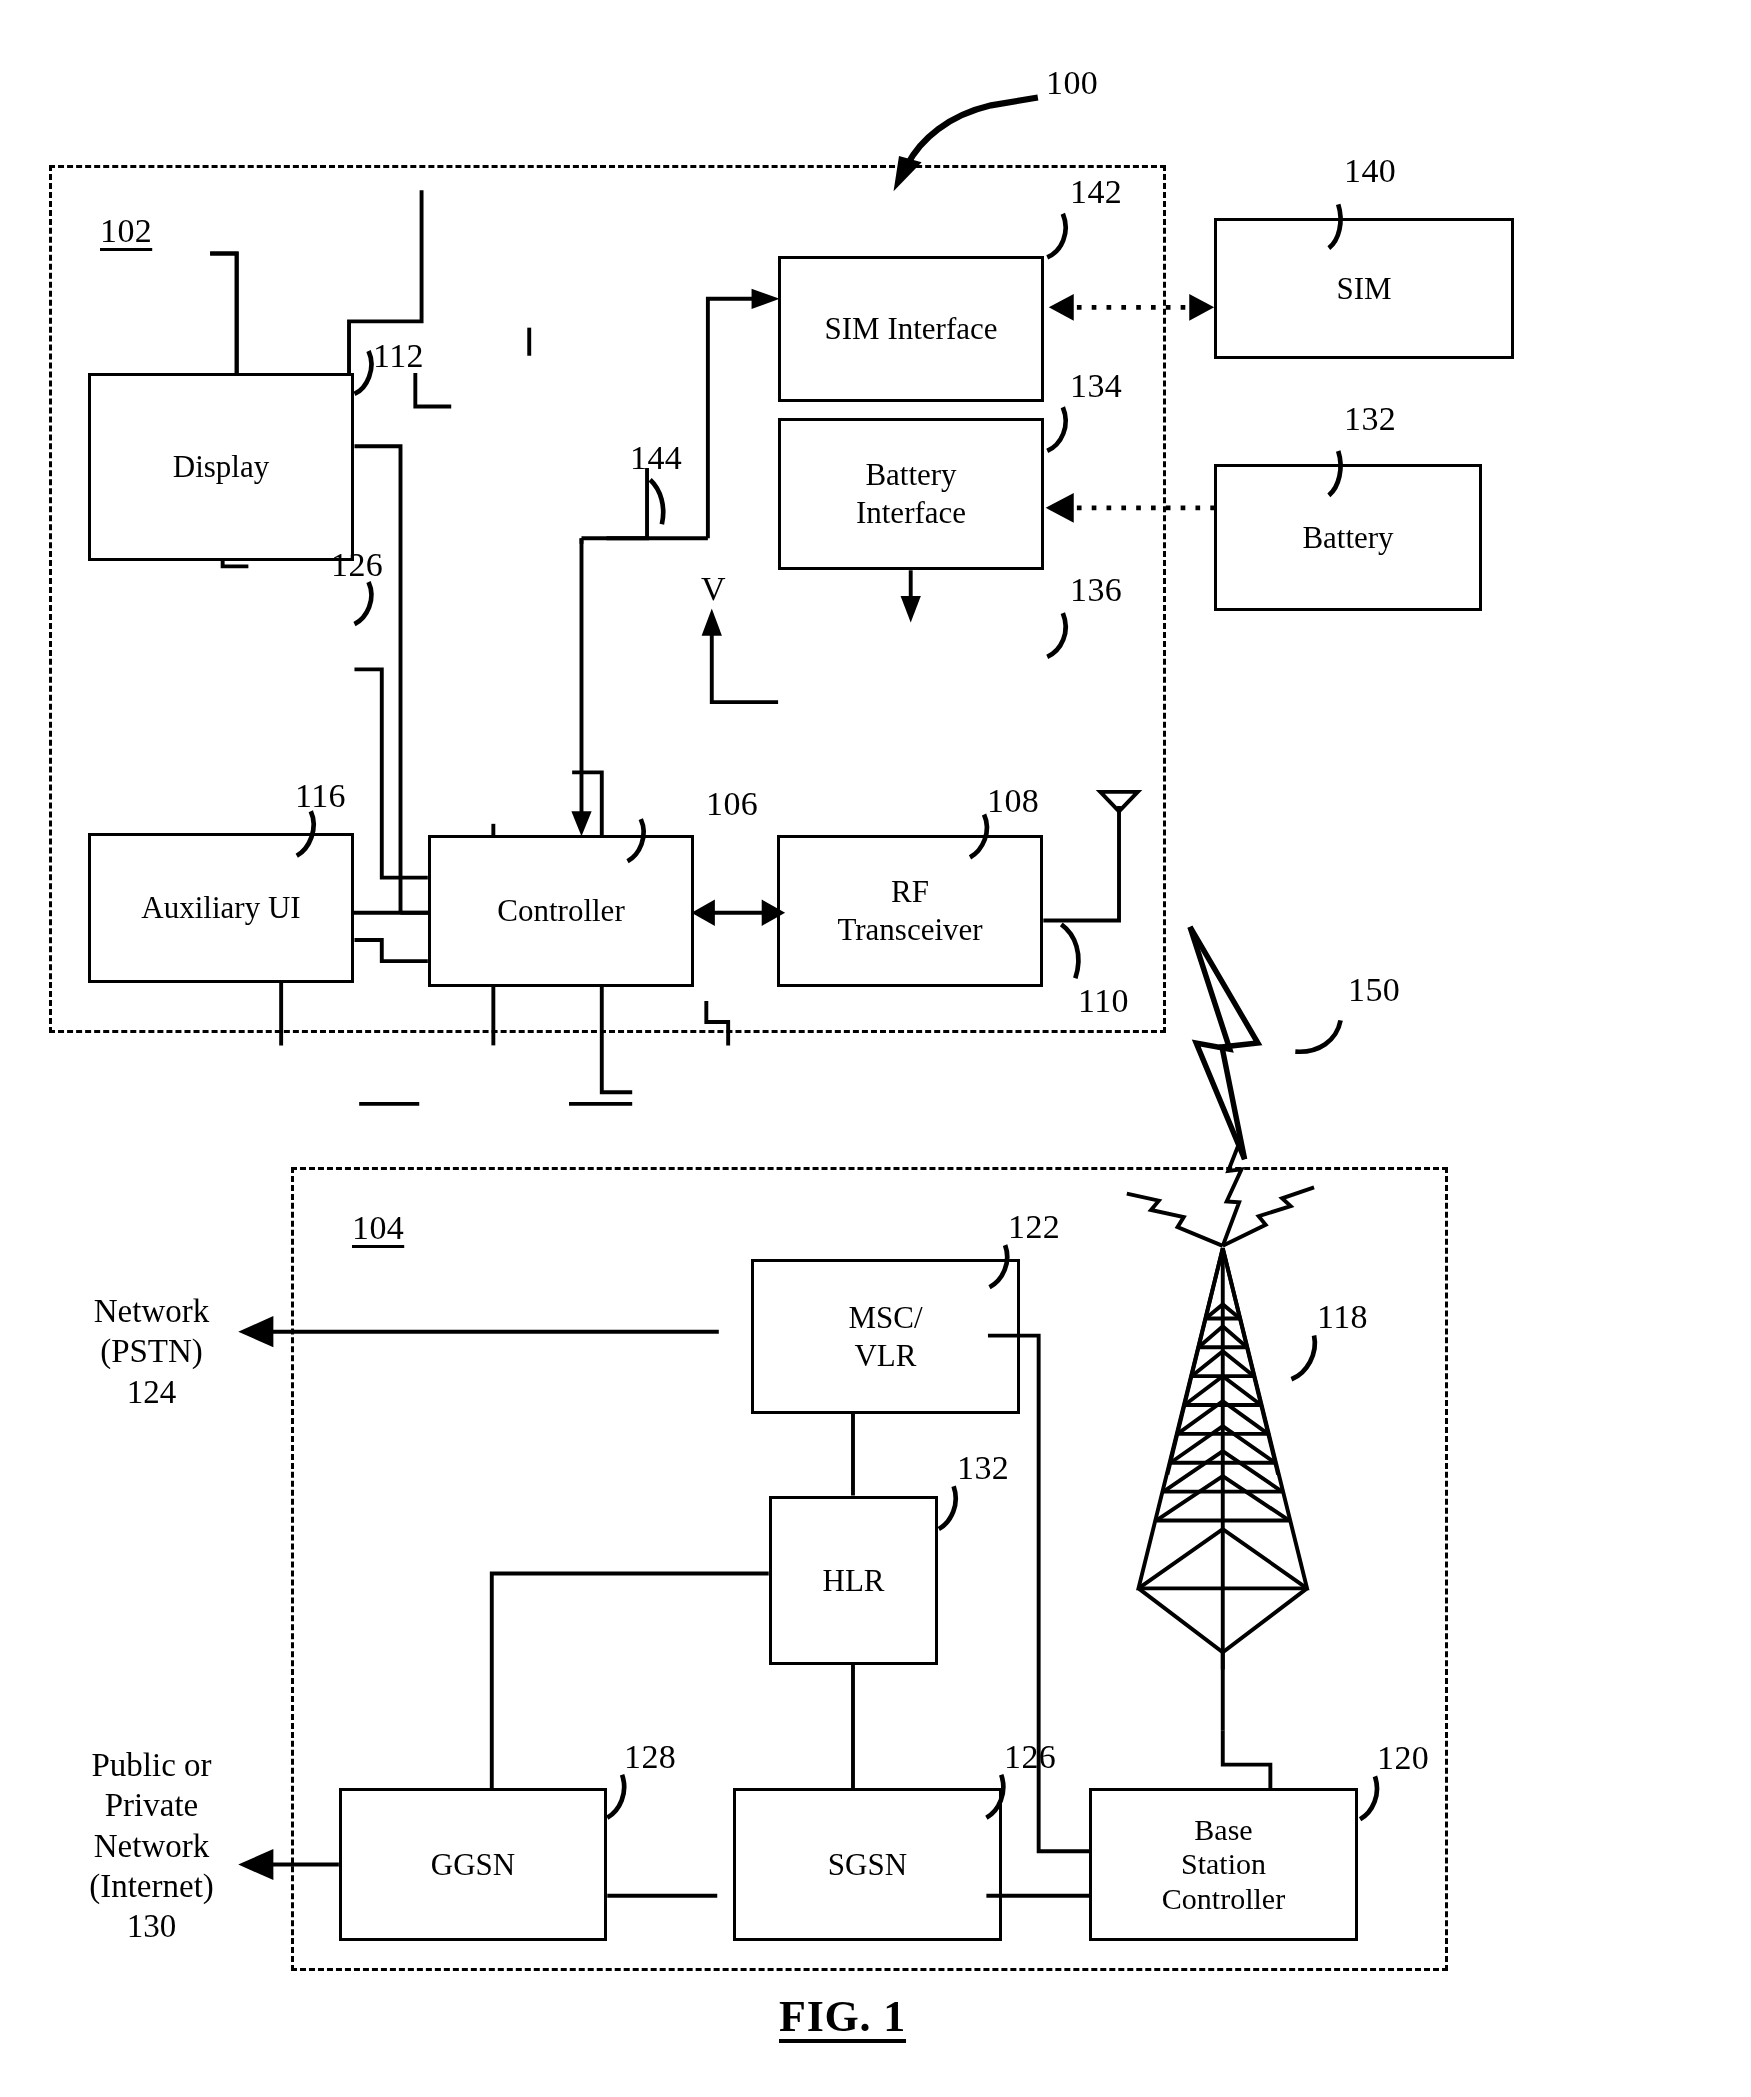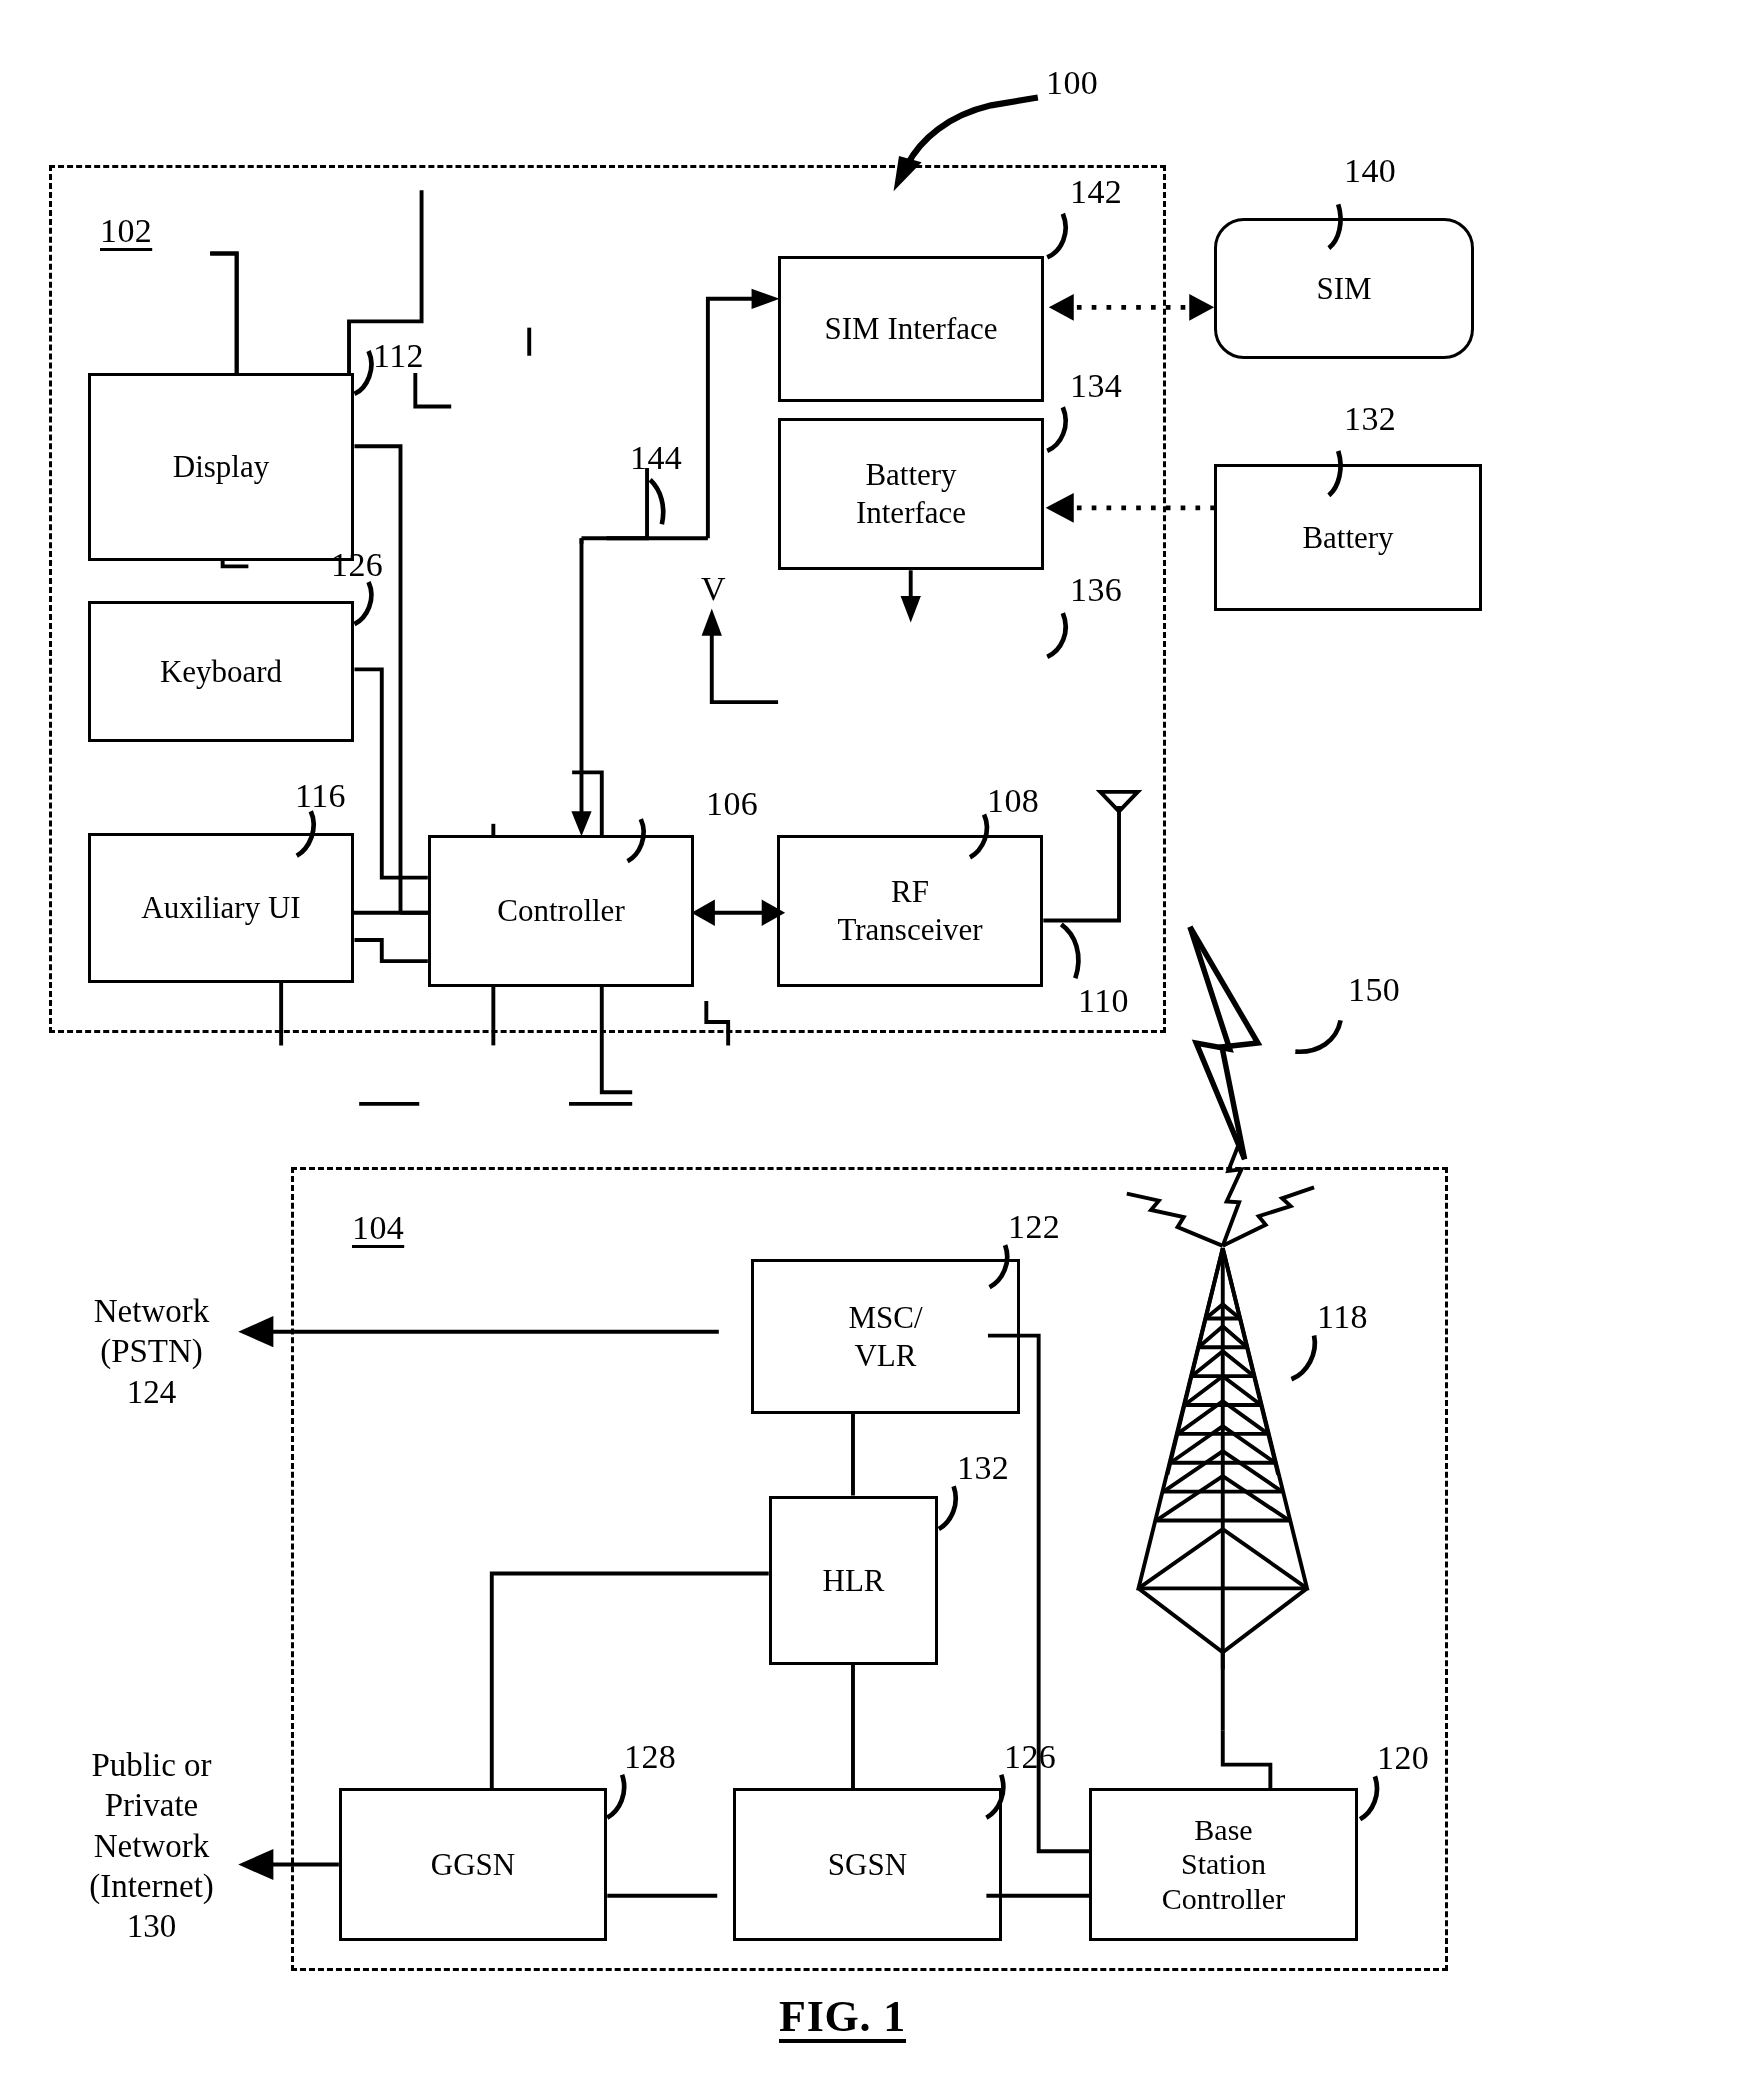--- a/index.html
+++ b/index.html
@@ -148,23 +148,20 @@
   </svg>
 
   <div class="dashed-box" style="left:49px; top:165px; width:1117px; height:868px;"></div>
 
   <div class="dashed-box" style="left:291px; top:1167px; width:1157px; height:804px;"></div>
 
   <div class="box" style="left:88px; top:373px; width:266px; height:188px;">
     <span>Display</span>
   </div>
 
-  <div class="box" style="left:88px; top:601px; width:266px; height:141px;">
-    <span>Keyboard</span>
-  </div>
 
   <div class="box" style="left:88px; top:833px; width:266px; height:150px;">
     <span>Auxiliary UI</span>
   </div>
 
   <div class="box" style="left:428px; top:835px; width:266px; height:152px;">
     <span>Controller</span>
   </div>
 
   <div class="box two-line" style="left:777px; top:835px; width:266px; height:152px; white-space:pre-line;">
@@ -175,21 +172,21 @@
   <div class="box" style="left:778px; top:226px; width:266px; height:146px;margin-top:30px;">
     <span>SIM Interface</span>
   </div>
 
   <div class="box two-line" style="left:778px; top:418px; width:266px; height:152px; white-space:pre-line;">
     <span>Battery
 Interface</span>
   </div>
 
 
-  <div class="box" style="left:1214px; top:218px; width:260px; height:141px;border-radius:30px;">
+  <div class="box" style="left:1214px; top:218px; width:300px; height:141px;">
     <span>SIM</span>
   </div>
 
   <div class="box" style="left:1214px; top:464px; width:268px; height:147px;">
     <span>Battery</span>
   </div>
 
   <div class="box two-line" style="left:719px; top:1259px; width:269px; height:155px; white-space:pre-line;margin-left:32px;">
     <span>MSC/
 VLR</span>

